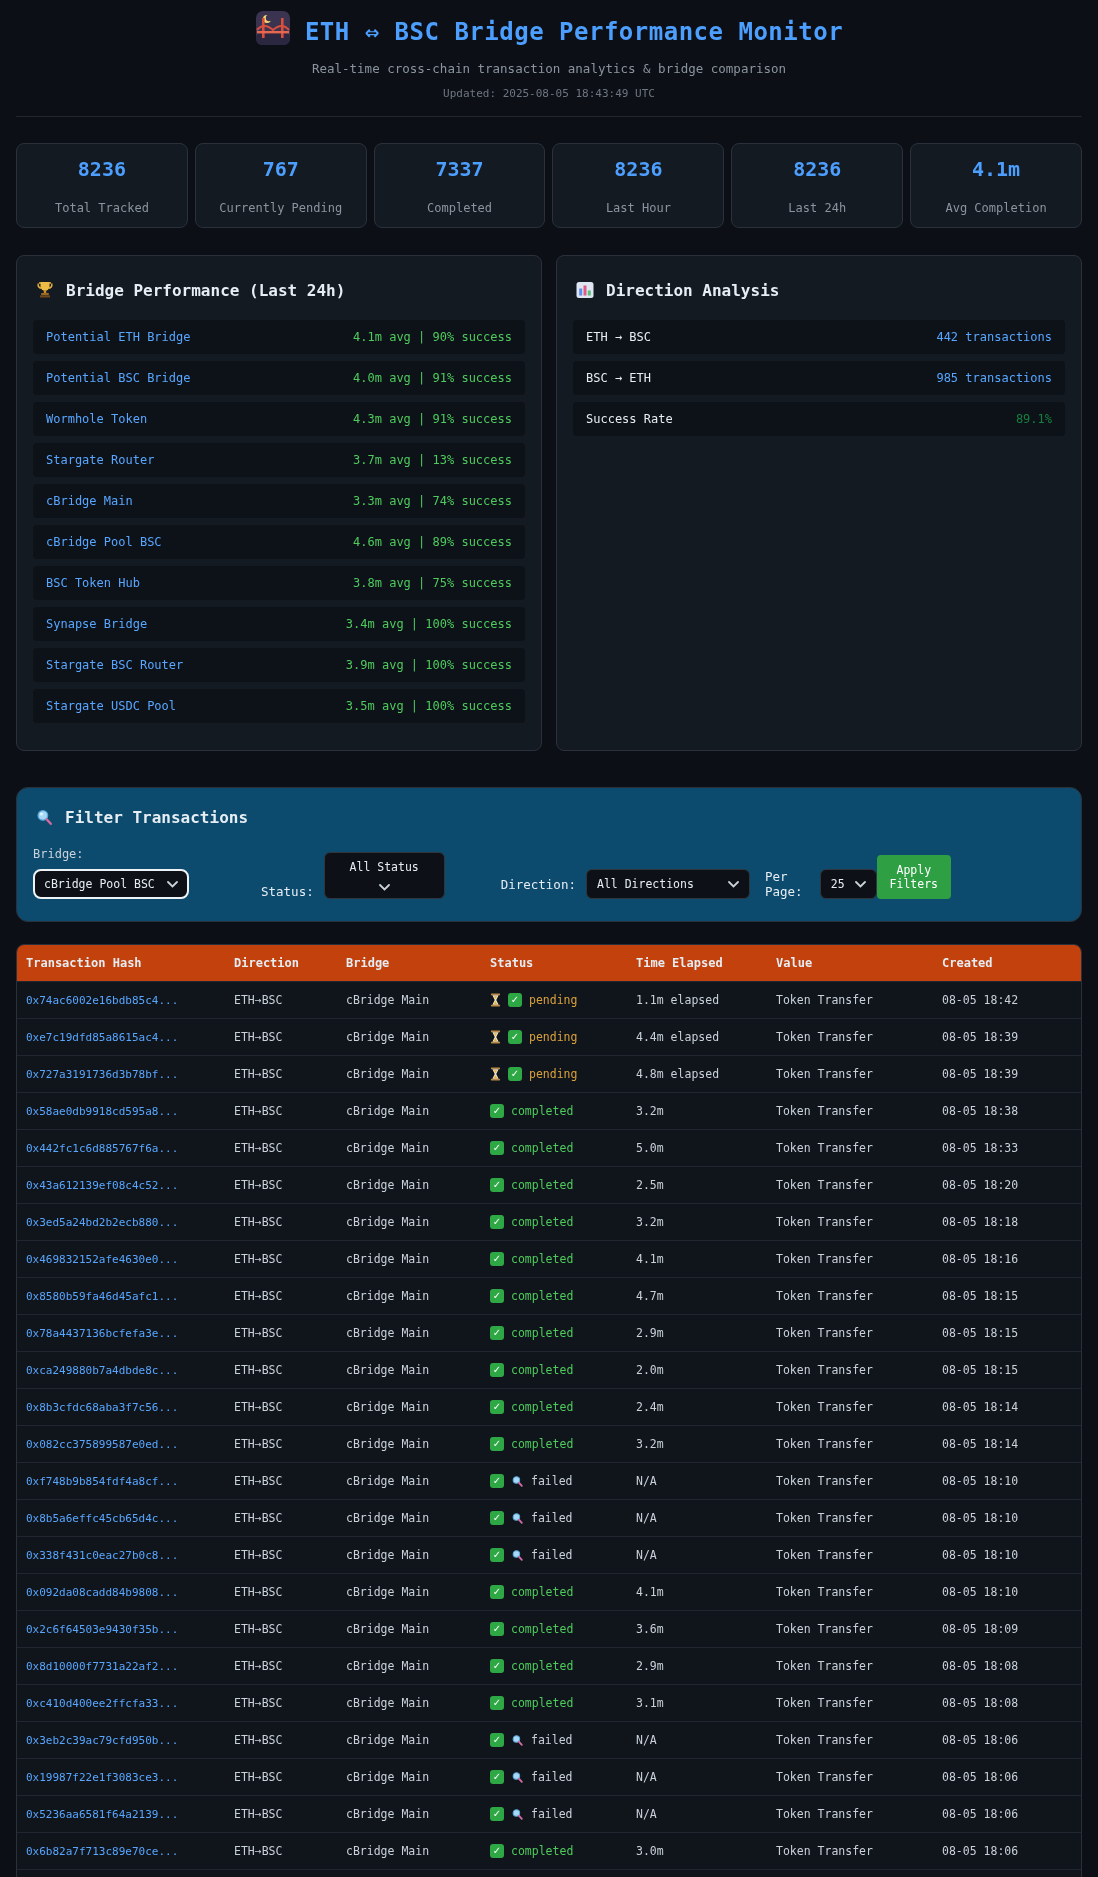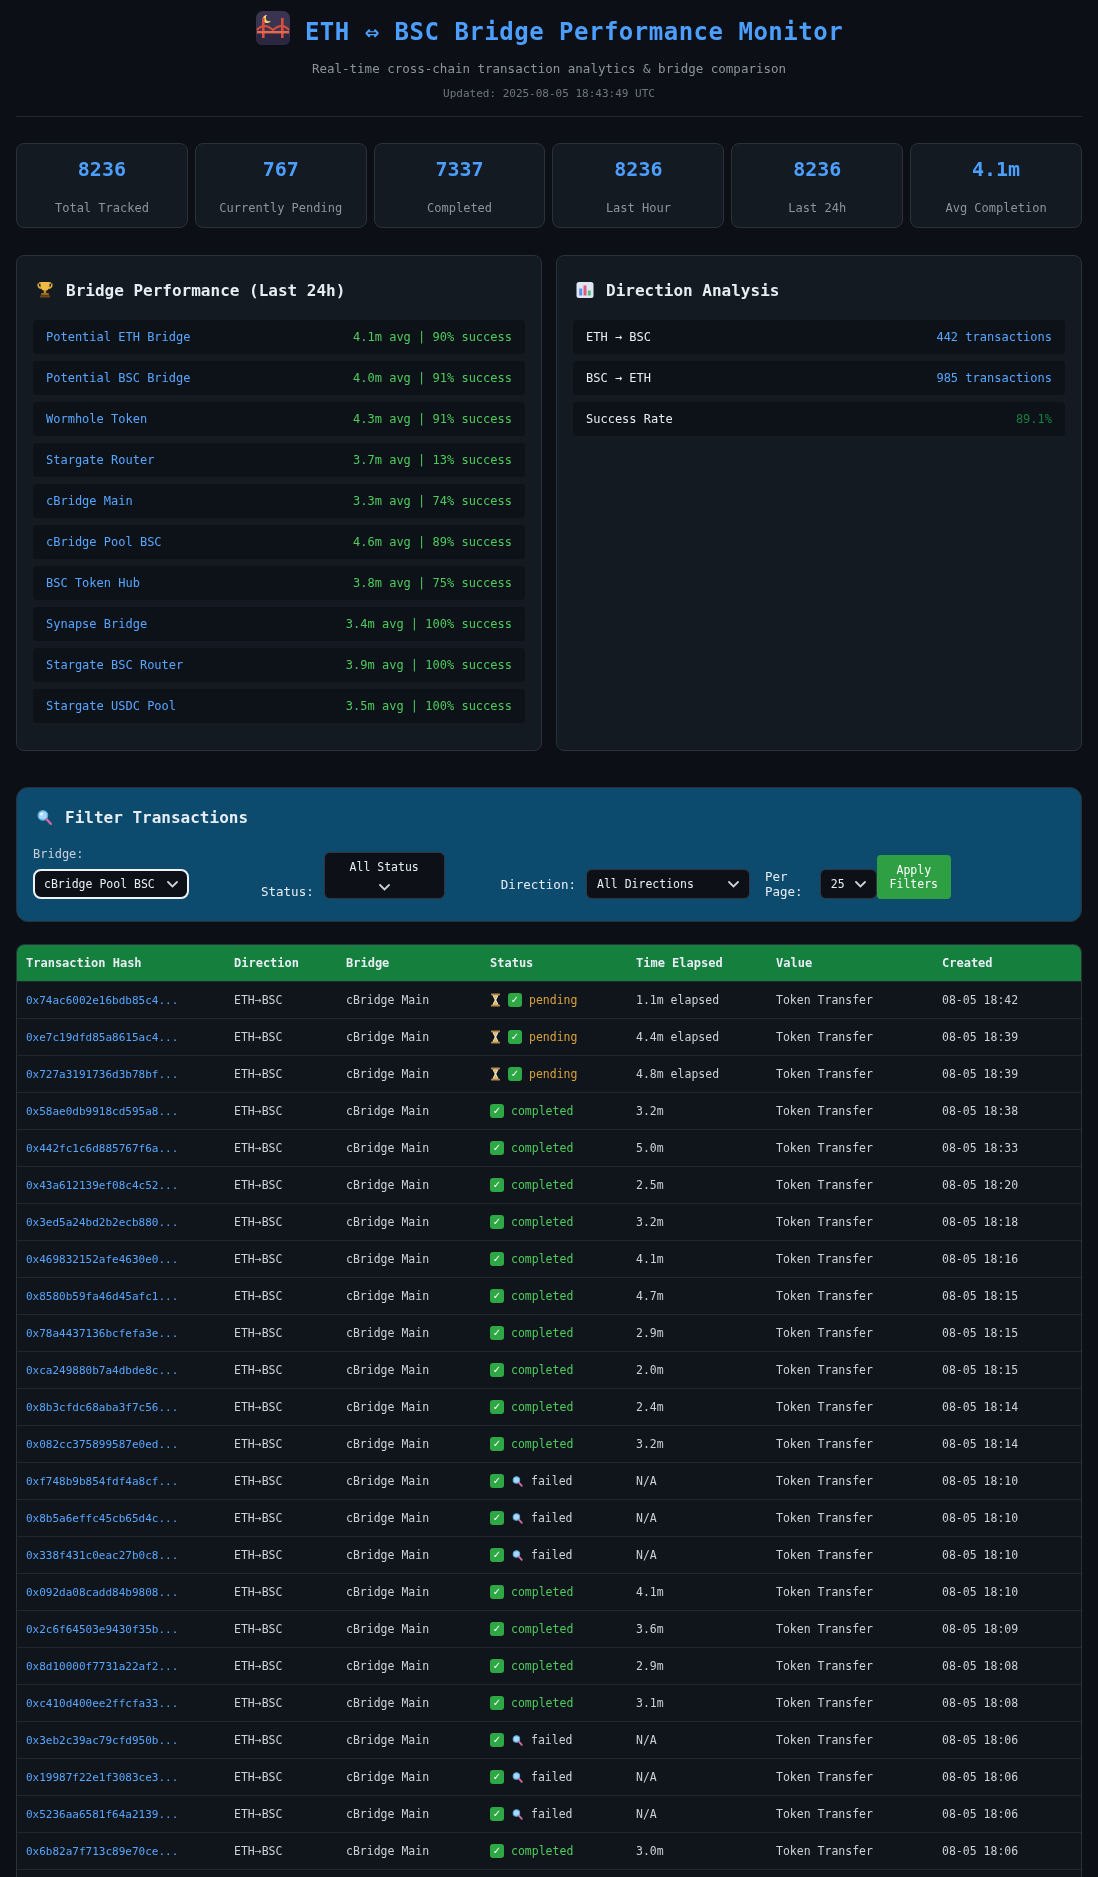--- a/index.html
+++ b/index.html
@@ -75,21 +75,21 @@
     font-family: inherit; font-size: 11.5px; padding: 8px 13px; cursor: pointer;
   }
 
   
   .tx-table { margin-top: 22px; border: 1px solid #2a313b; border-radius: 8px; overflow: hidden; background: #10151c; }
   .t-header, .t-row {
     display: grid;
     grid-template-columns: 208px 112px 144px 146px 140px 166px 1fr;
     align-items: center;
   }
-  .t-header { background: #15803d; }
+  .t-header { background: #c2410c; }
   .t-header > div { font-size: 12px; font-weight: bold; color: #e6edf3; padding: 11px 8px 11px 9px; }
   .t-row { border-top: 1px solid #212731; }
   .t-row > div { font-size: 11.5px; padding: 11px 8px 11px 9px; color: #c9d1d9; }
   .hash-link { color: #58a6ff; text-decoration: none; font-size: 11px; cursor: pointer; }
   .status-cell { display: flex; align-items: center; gap: 7px; }
   .s-icon { display: none; line-height: 0; }
   .t-row.pending  .hourglass-icon { display: inline-block; }
   .t-row.completed .check-icon    { display: inline-flex; }
   .t-row.failed   .search-icon-sm { display: inline-block; }
   .t-row.pending  .s-text { color: #d9a13b; }

